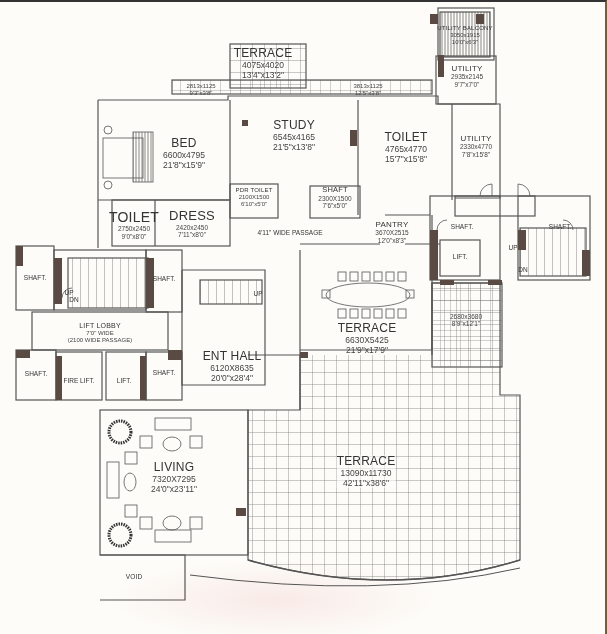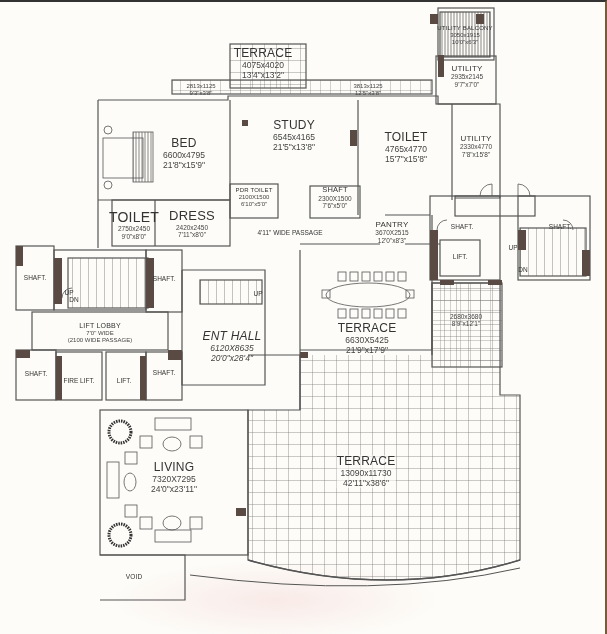--- a/index.html
+++ b/index.html
@@ -264,21 +264,21 @@
   <div class="d">3670X2515</div>
   <div class="d">12'0"x8'3"</div>
 </div>
 
 <div class="lbl xs" style="left:100px;top:322px;">
   <div class="n" style="font-size:7px">LIFT LOBBY</div>
   <div class="d">7'0" WIDE</div>
   <div class="d">(2100 WIDE PASSAGE)</div>
 </div>
 
-<div class="lbl" style="left:232px;top:330px;font-style:italic;">
+<div class="lbl" style="left:232px;top:350px;">
   <div class="n">ENT HALL</div>
   <div class="d">6120X8635</div>
   <div class="d">20'0"x28'4"</div>
 </div>
 
 <div class="lbl" style="left:367px;top:322px;">
   <div class="n">TERRACE</div>
   <div class="d">6630X5425</div>
   <div class="d">21'9"x17'9"</div>
 </div>

